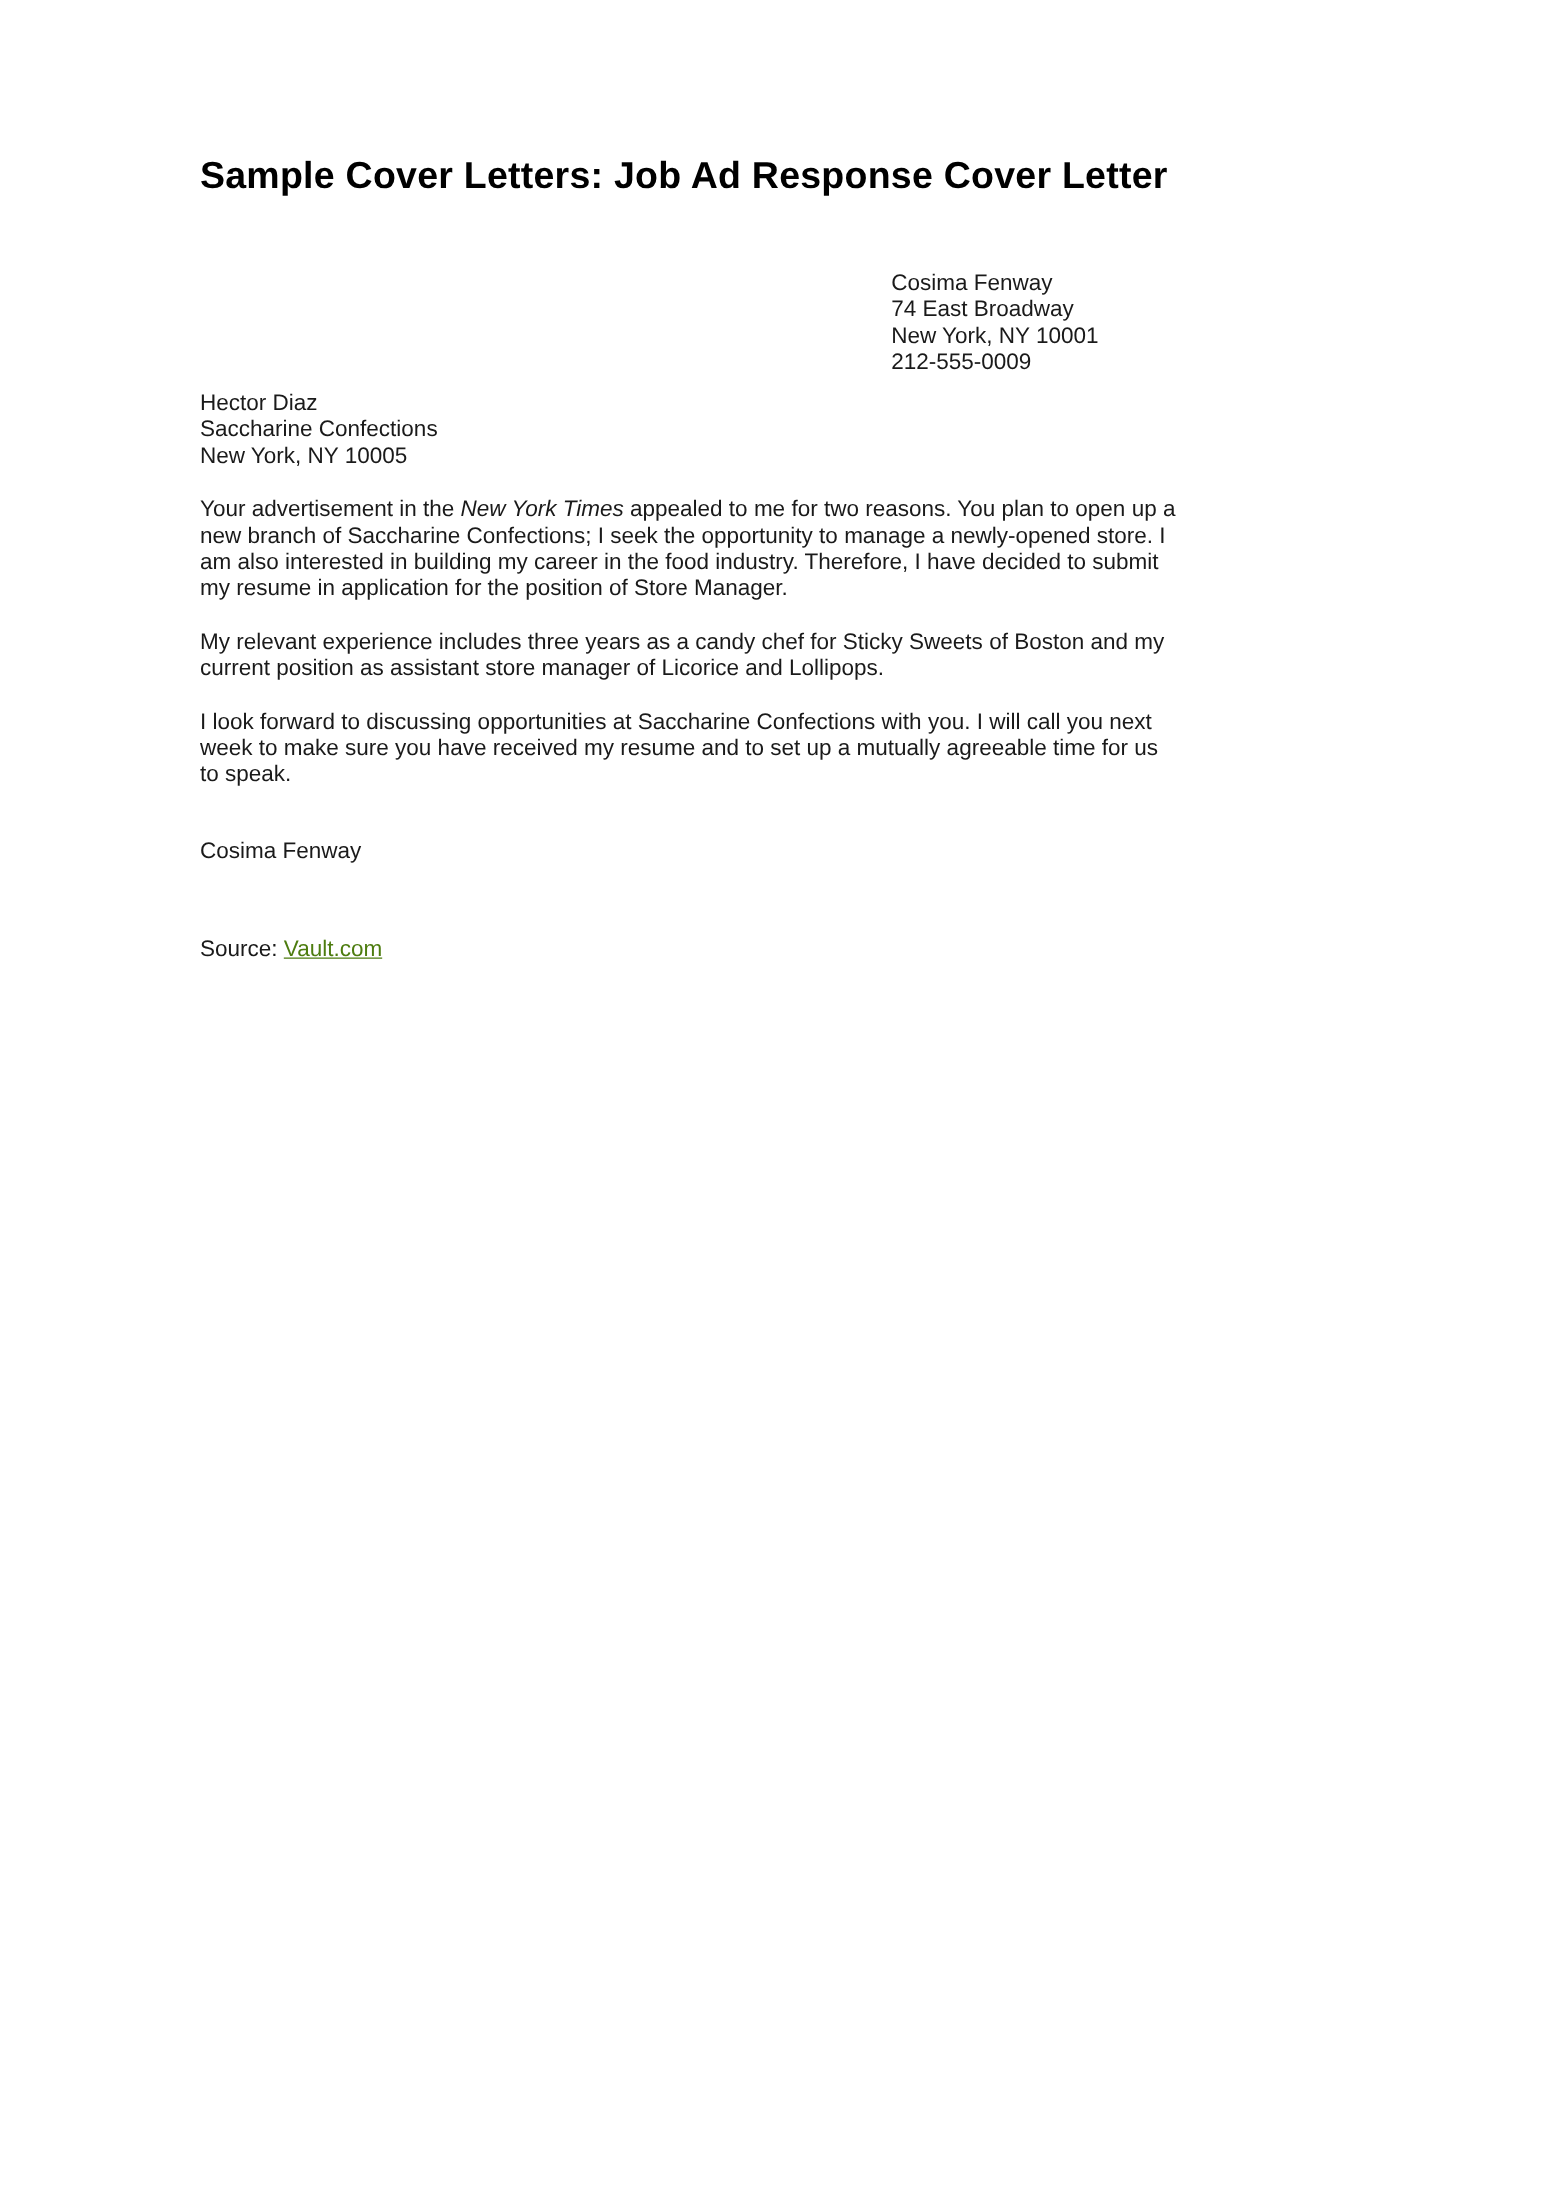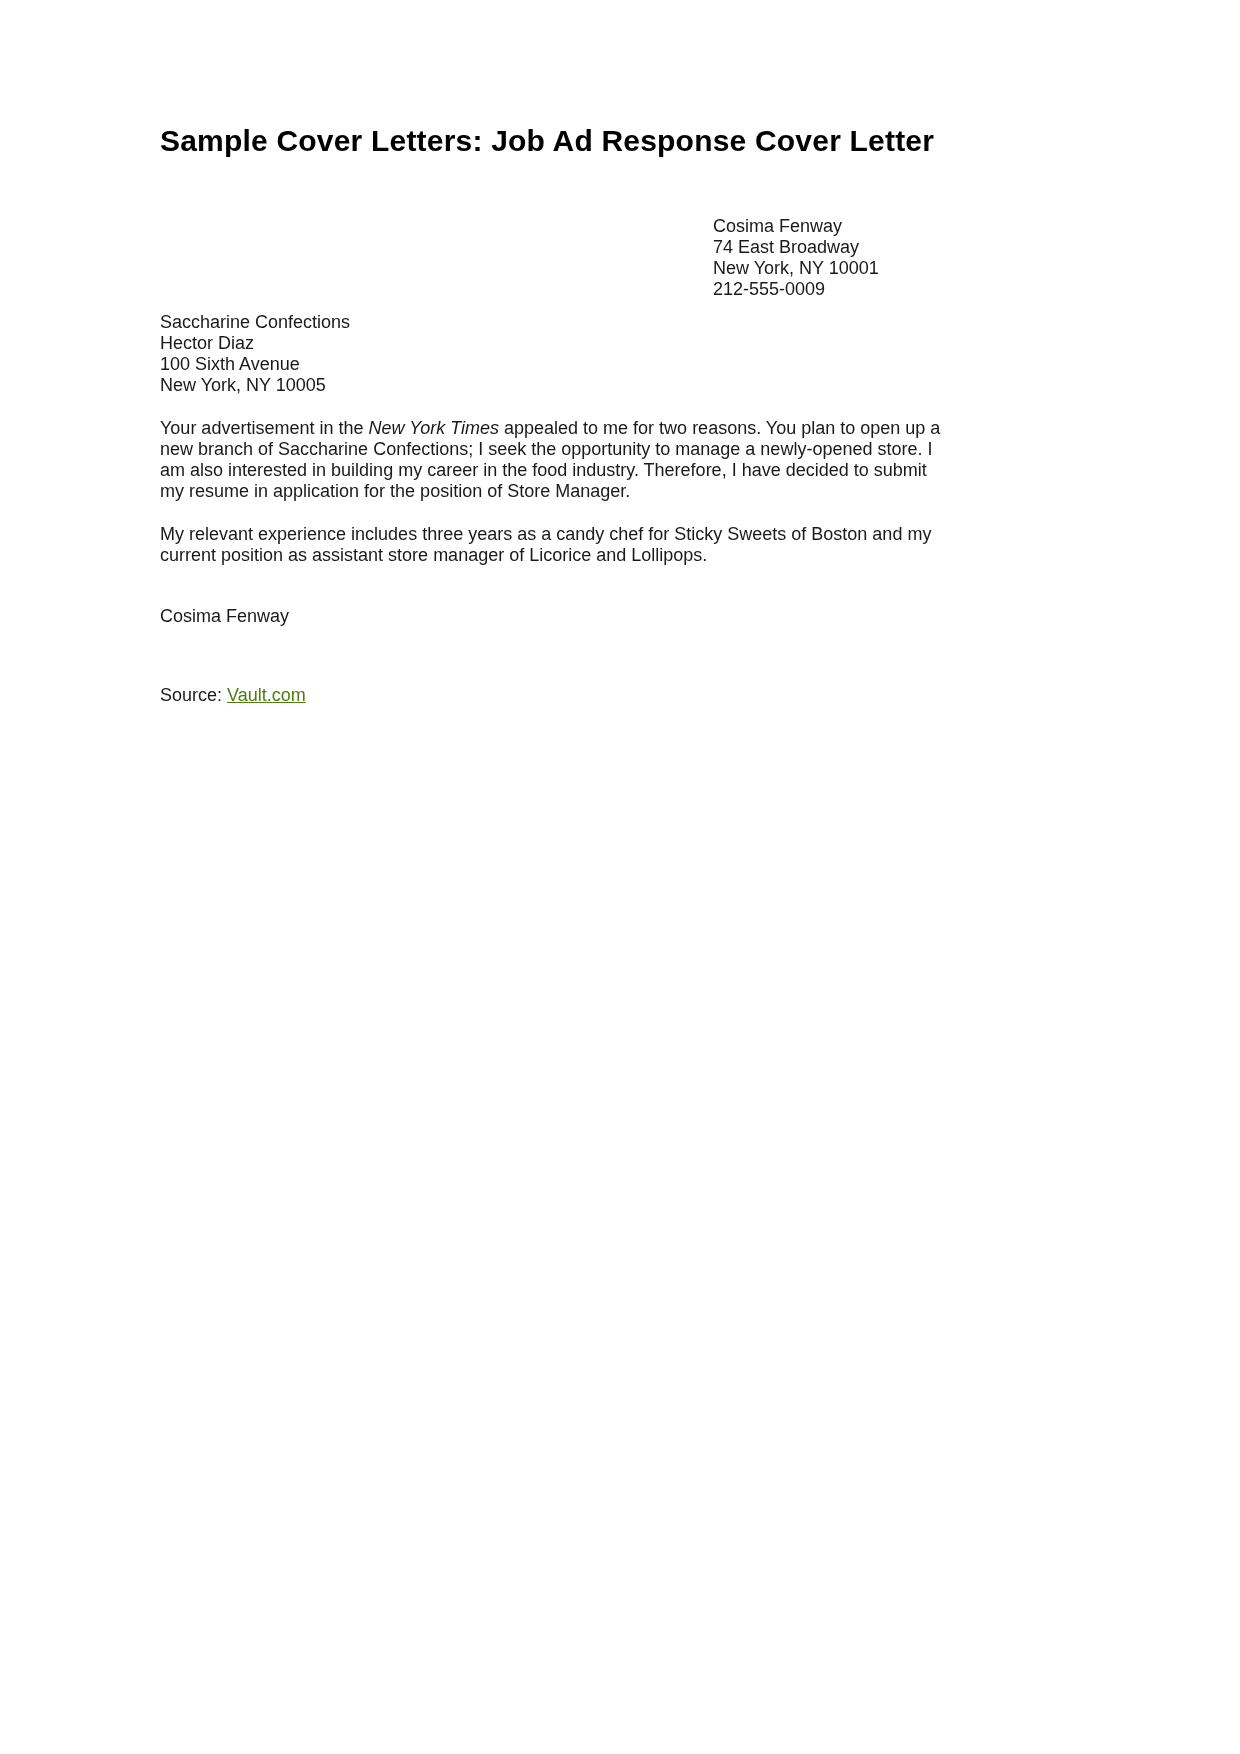--- a/index.html
+++ b/index.html
@@ -73,31 +73,31 @@
 
     <div class="block sender-block">
       <div>Cosima Fenway</div>
       <div>74 East Broadway</div>
       <div>New York, NY 10001</div>
       <div>212-555-0009</div>
     </div>
 
 
     <div class="block recipient-block">
+      <div>Hector Diaz</div>
       <div>Saccharine Confections</div>
-      <div>Hector Diaz</div>
-      <div>100 Sixth Avenue</div>
       <div>New York, NY 10005</div>
     </div>
 
 
     <p class="para"><span>Your advertisement in the </span><em>New York Times</em><span> appealed to me for two reasons. You plan to open up a new branch of Saccharine Confections; I seek the opportunity to manage a newly-opened store. I am also interested in building my career in the food industry. Therefore, I have decided to submit my resume in application for the position of Store Manager.</span></p>
 
     <p class="para">My relevant experience includes three years as a candy chef for Sticky Sweets of Boston and my current position as assistant store manager of Licorice and Lollipops.</p>
 
+    <p class="para">I look forward to discussing opportunities at Saccharine Confections with you. I will call you next week to make sure you have received my resume and to set up a mutually agreeable time for us to speak.</p>
 
 
     <p class="signature">Cosima Fenway</p>
 
     <p class="source"><span>Source: </span><a href="#" class="link">Vault.com</a></p>
 
   </div>
 </div>
 
 </body></html>

